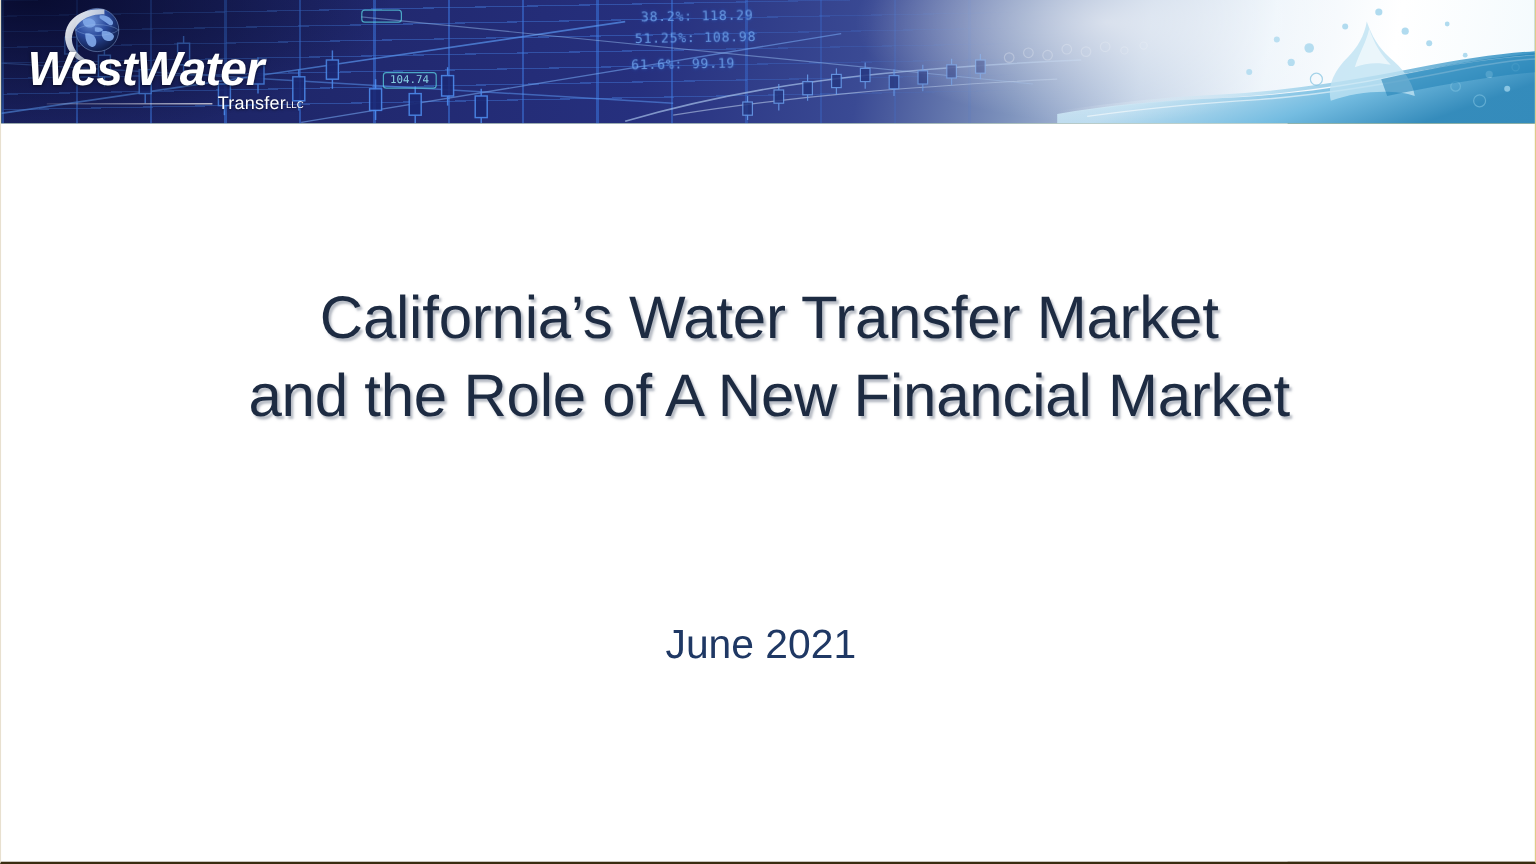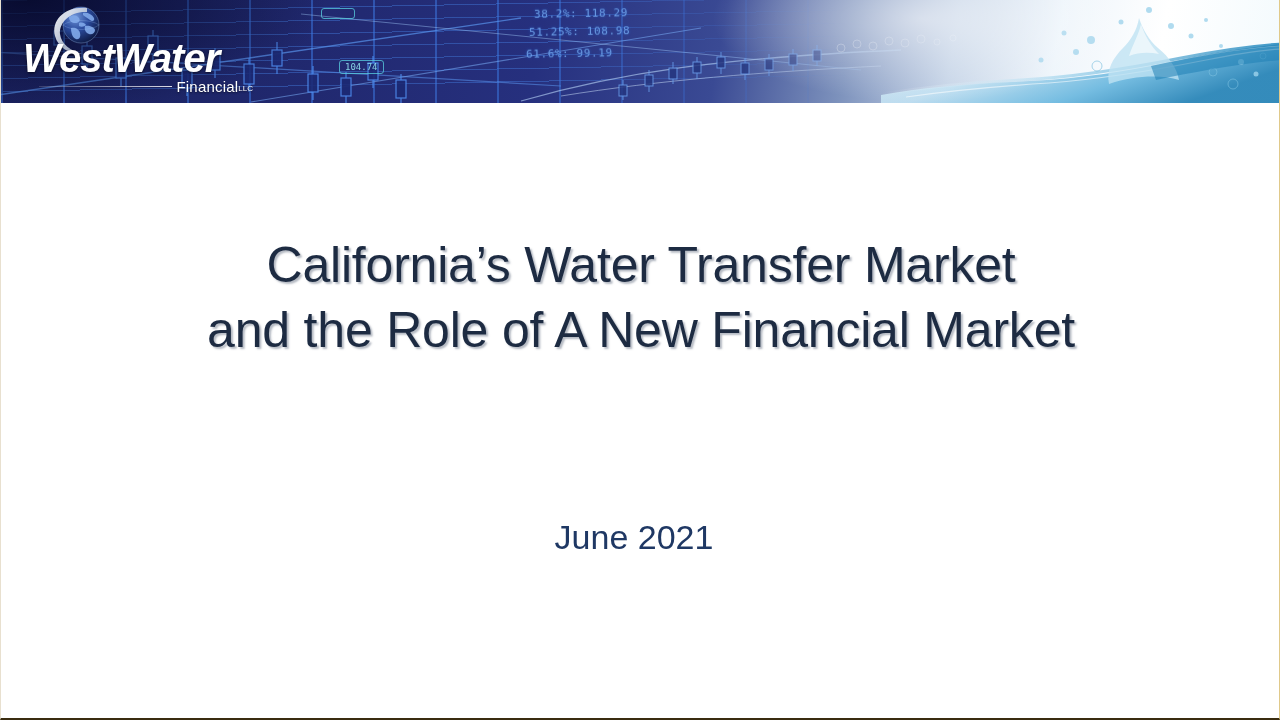--- a/index.html
+++ b/index.html
@@ -120,21 +120,20 @@
   .tag-box {
     position: absolute;
     border: 1px solid rgba(90,210,225,.75);
     border-radius: 3px;
     color: rgba(150,235,245,.85);
     font-family: "DejaVu Sans Mono", monospace;
     font-size: 9px;
     padding: 1px 5px;
     white-space: nowrap;
     filter: blur(.5px);
-    margin-left: 20px;
   }
   .tag1 { left: 300px; top: 8px; width: 22px; height: 7px; }
   .tag2 { left: 318px; top: 60px; }
 
   
   .logo {
     position: absolute;
     left: 22px;
     top: 2px;
     width: 230px;
@@ -415,21 +414,21 @@
         <path d="M14,21 C22,27 42,27 50,21" fill="none" stroke="#9fc0f0" stroke-width=".6" opacity=".45"></path>
 
         <path d="M38,4 C16,2 2,16 6,32 C9,44 22,51 33,50
                  C22,47 12,40 11,30 C10,18 22,7 38,8 Z" fill="url(#swooshGrad)"></path>
       </svg>
 
       <div class="logo-wordmark"><span>West</span><span>Water</span></div>
 
       <div class="logo-sub-wrap">
         <span class="logo-rule"></span>
-        <span class="logo-sub"><span>Financial</span><span class="logo-llc">LLC</span></span>
+        <span class="logo-sub"><span>Transfer</span><span class="logo-llc">LLC</span></span>
       </div>
     </div>
   </div>
 
   <div class="body-area">
 
     <div class="title-block">
       <div class="title-line">California’s Water Transfer Market</div>
       <div class="title-line">and the Role of A New Financial Market</div>
     </div>

